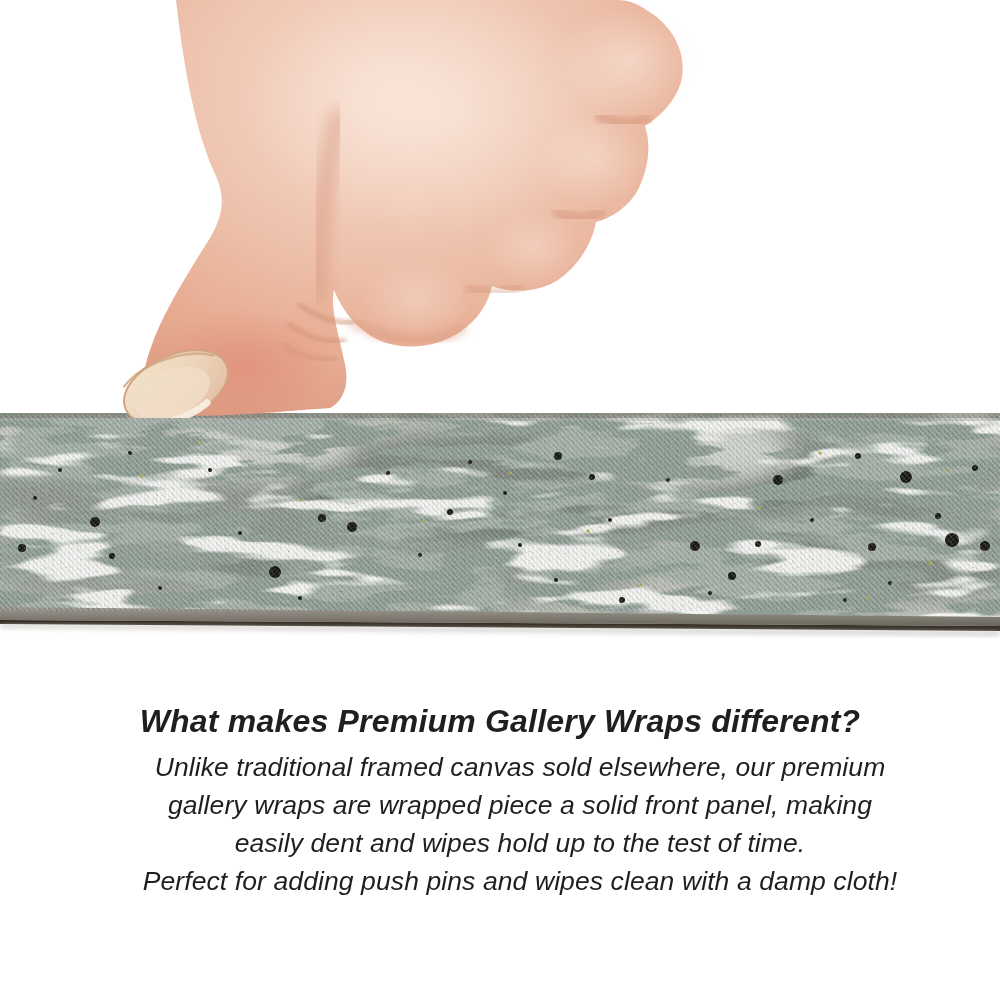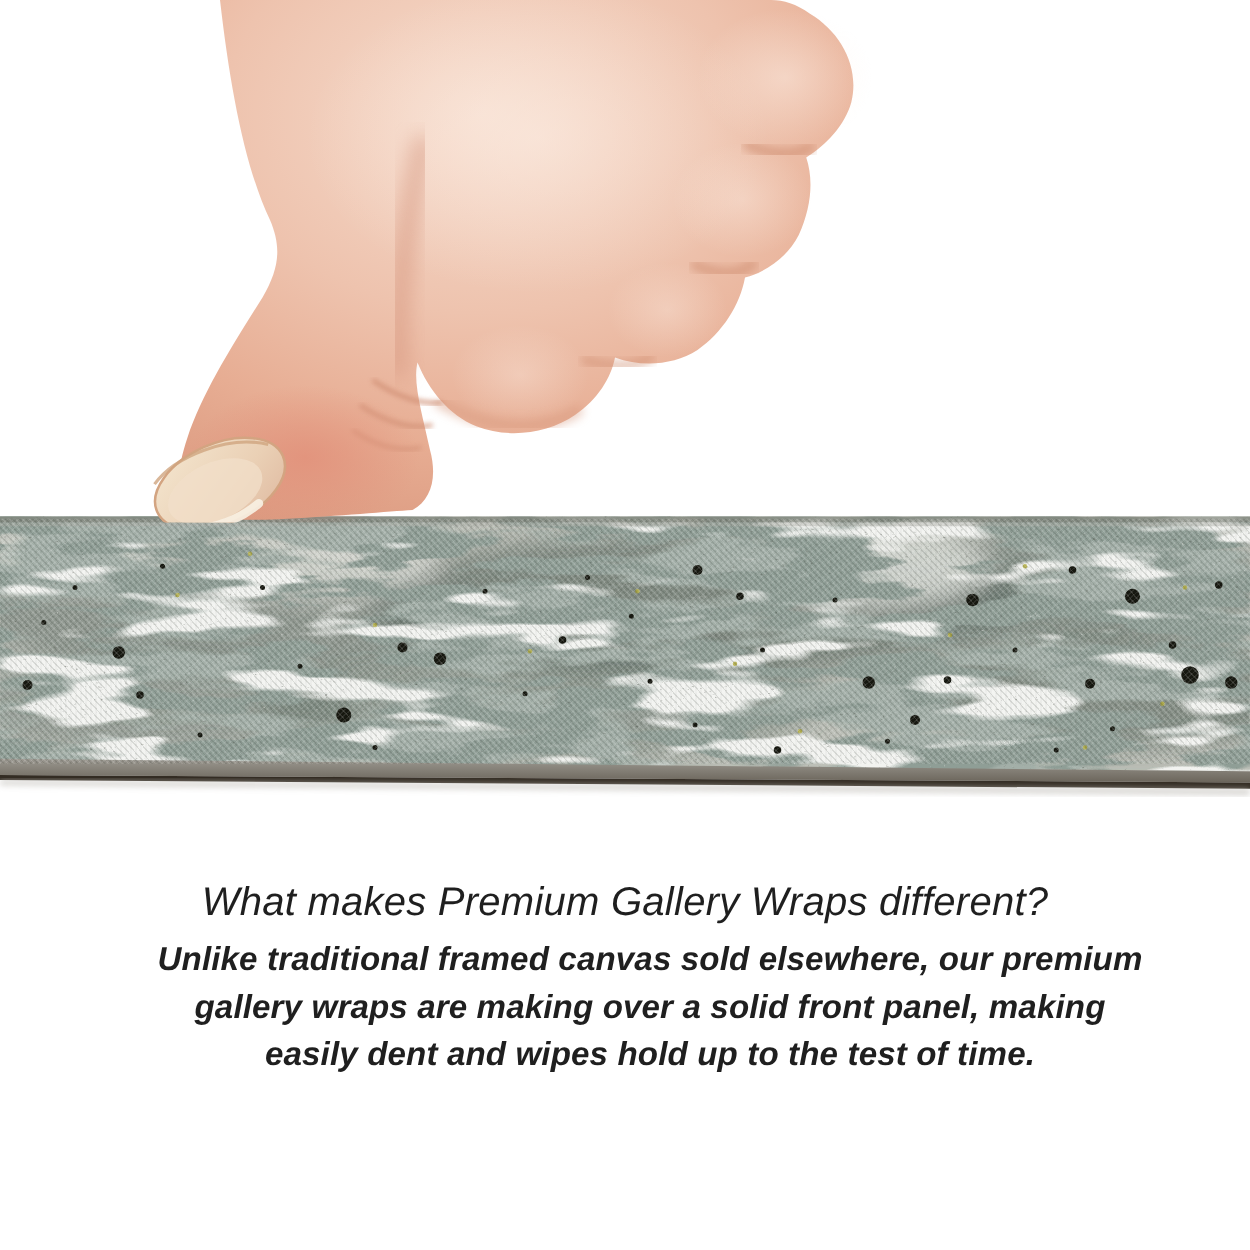--- a/index.html
+++ b/index.html
@@ -16,22 +16,22 @@
   .weave{position:absolute;left:0;top:2px;width:1000px;height:196px;z-index:2;
     background:
       repeating-linear-gradient(48deg, rgba(255,255,255,.13) 0 1px, rgba(0,0,0,0) 1px 2px, rgba(30,36,30,.12) 2px 3px, rgba(0,0,0,0) 3px 4px),
       repeating-linear-gradient(-42deg, rgba(255,255,255,.09) 0 1px, rgba(0,0,0,0) 1px 3px),
       repeating-linear-gradient(90deg, rgba(0,0,0,.03) 0 2px, rgba(0,0,0,0) 2px 4px);
   }
 
   
   .copy{position:absolute;left:0;top:701px;width:1000px;text-align:center;z-index:4;
         font-style:italic;color:#1f1f1f;}
-  .copy h1{margin:0 0 7px 0;font-size:32px;font-weight:400;line-height:40px;letter-spacing:.2px;}
-  .copy p{margin:0;font-size:26.5px;font-weight:700;line-height:38px;letter-spacing:.1px;padding-left:40px;}
+  .copy h1{margin:0 0 7px 0;font-size:32px;font-weight:700;line-height:40px;letter-spacing:.2px;}
+  .copy p{margin:0;font-size:26.5px;font-weight:400;line-height:38px;letter-spacing:.1px;padding-left:40px;}
 </style>
 </head>
 <body>
 
 <div class="stage">
 
   <svg class="hand" viewBox="0 0 1000 418" preserveAspectRatio="none" aria-hidden="true">
     <defs>
       <radialGradient id="skinR" cx="45%" cy="22%" r="85%">
         <stop offset="0" stop-color="#f6dccd"></stop>
@@ -236,16 +236,17 @@
       <polygon points="0,194 1000,204 1000,213 0,207" fill="url(#wrapBand)"></polygon>
       <polygon points="0,207 1000,213 1000,218 0,211" fill="#332c23"></polygon>
       <polygon points="0,211 1000,218 1000,223 0,215" fill="#bdbab4" opacity="0.65" filter="url(#sb3)"></polygon>
     </svg>
     <div class="weave"></div>
   </div>
 
   <section class="copy">
     <h1>What makes Premium Gallery Wraps different?</h1>
     <p>Unlike traditional framed canvas sold elsewhere, our premium</p>
-    <p>gallery wraps are making over a solid front panel, making</p>
+    <p>gallery wraps are wrapped piece a solid front panel, making</p>
     <p>easily dent and wipes hold up to the test of time.</p>
+    <p>Perfect for adding push pins and wipes clean with a damp cloth!</p>
   </section>
 </div>
 
 </body></html>

